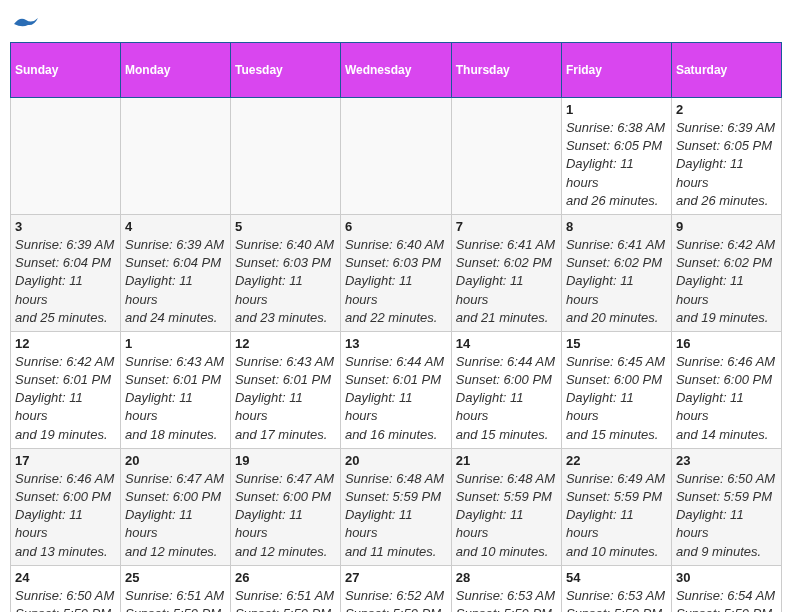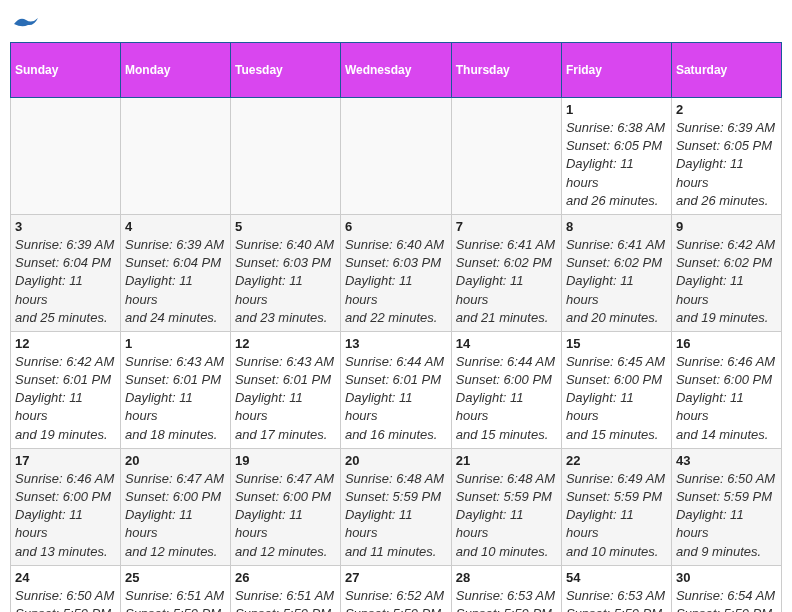--- a/index.html
+++ b/index.html
@@ -226,21 +226,21 @@
         </td>
         <td>
           <span class="day-number">21</span>
           <div class="day-info">Sunrise: 6:48 AM<br>Sunset: 5:59 PM<br>Daylight: 11 hours<br>and 10 minutes.</div>
         </td>
         <td>
           <span class="day-number">22</span>
           <div class="day-info">Sunrise: 6:49 AM<br>Sunset: 5:59 PM<br>Daylight: 11 hours<br>and 10 minutes.</div>
         </td>
         <td>
-          <span class="day-number">43</span>
+          <span class="day-number">23</span>
           <div class="day-info">Sunrise: 6:50 AM<br>Sunset: 5:59 PM<br>Daylight: 11 hours<br>and 9 minutes.</div>
         </td>
       </tr>
       <tr>
         <td>
           <span class="day-number">24</span>
           <div class="day-info">Sunrise: 6:50 AM<br>Sunset: 5:59 PM<br>Daylight: 11 hours<br>and 8 minutes.</div>
         </td>
         <td>
           <span class="day-number">25</span>

